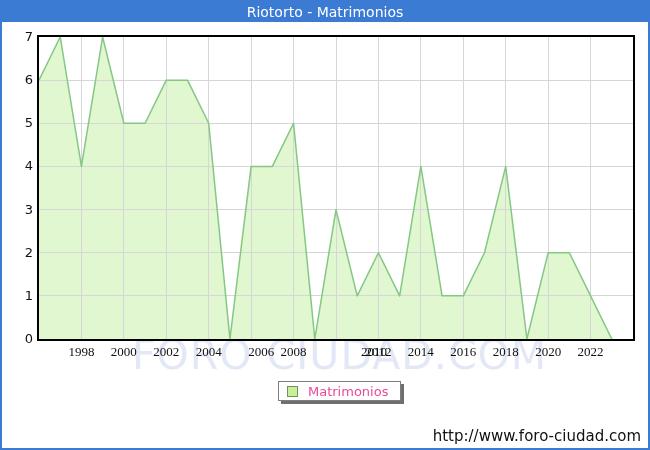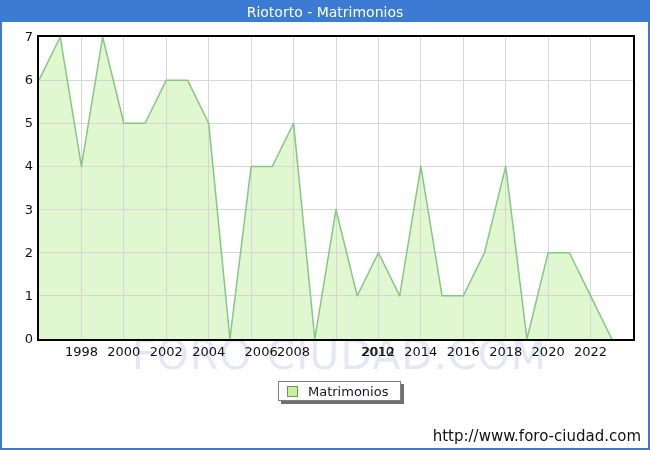--- a/index.html
+++ b/index.html
@@ -45,38 +45,39 @@
   .plot svg{display:block;}
   .ylabel{
     position:absolute;left:0;width:31px;height:16px;
     text-align:right;font-size:13px;color:#111;
     z-index:2;
   }
   .xlabel{
     position:absolute;width:44px;height:15px;top:342px;
     text-align:center;font-size:13px;color:#111;
     z-index:2;
+    font-family:Liberation Serif, serif;
   }
   .legend{
     position:absolute;left:276px;top:379px;height:20px;
     background:#fff;
     border:1px solid #7d7d7d;
     box-shadow:3px 3px 0 #6f6f6f;
     display:flex;align-items:center;
     padding:0 12px 0 8px;
     z-index:3;
   }
   .legend-swatch{
     width:11px;height:11px;
     background:#c9ef9b;
     border:1px solid #71945a;
     display:inline-block;
     margin-right:10px;
   }
-  .legend-label{font-size:13px;color:#0f172a;}
+  .legend-label{font-size:13px;color:#ec4899;}
   .url{
     position:absolute;right:7px;top:425px;
     font-size:15px;color:#111;
     z-index:3;
   }
 </style>
 </head>
 <body>
 
 <div class="frame">

